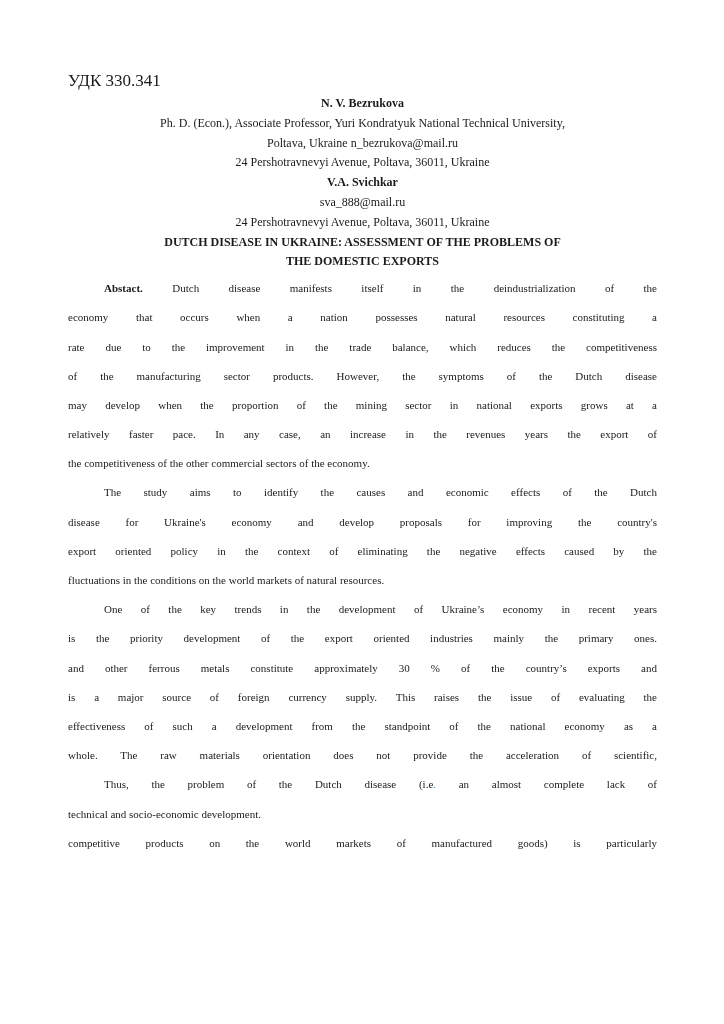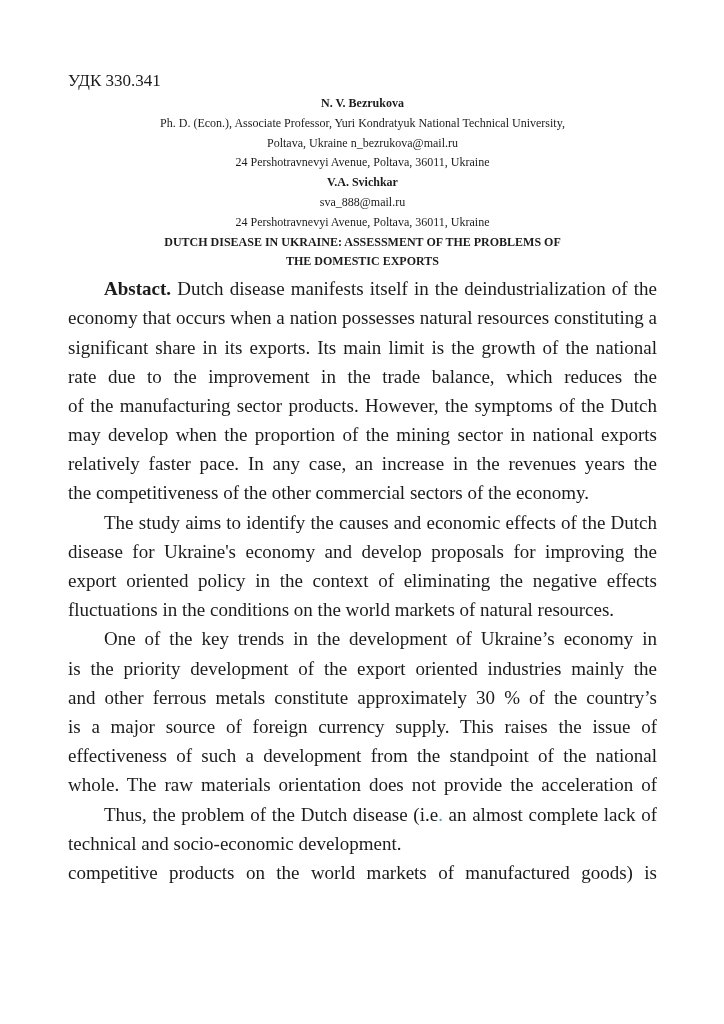--- a/index.html
+++ b/index.html
@@ -11,21 +11,21 @@
     font-family:"Liberation Serif","DejaVu Serif",serif;
     color:#1b1b1b;
     margin:0 auto;
   }
   .content{padding:71px 0 0 68px;width:589px;}
   .udc{font-size:17px;line-height:20px;text-align:left;}
   .author-block{margin-top:3px;}
   .hline{font-size:12px;line-height:19.8px;text-align:center;white-space:pre;}
   .bold{font-weight:700;}
   .body-block{margin-top:2px;}
-  .bline{font-size:19px;line-height:29.2px;height:29.2px;overflow:hidden;text-align:left;}
+  .bline{font-size:11px;line-height:29.2px;height:29.2px;overflow:hidden;text-align:left;}
   .jl{text-align:justify;text-align-last:justify;}
   .indent{text-indent:36px;}
 </style>
 </head>
 <body>
 
 <div class="page">
   <div class="content">
     <div class="udc">УДК 330.341</div>
     <div class="author-block" id="author-block">
@@ -37,21 +37,20 @@
         <div class="hline">sva_888@mail.ru</div>
         <div class="hline">24 Pershotravnevyi Avenue, Poltava, 36011, Ukraine</div>
       </div>
     <div id="title-block">
         <div class="hline bold">DUTCH DISEASE IN UKRAINE: ASSESSMENT OF THE PROBLEMS OF</div>
         <div class="hline bold">THE DOMESTIC EXPORTS</div>
       </div>
     <div class="body-block" id="body-block">
         <div class="bline jl indent"><span class="bold">Abstact. </span><span>Dutch disease manifests itself in the deindustrialization of the</span></div>
         <div class="bline jl"><span>economy that occurs when a nation possesses natural resources constituting a</span></div>
-        <div class="bline jl"><span>significant share in its exports. Its main limit is the growth of the national currency</span></div>
         <div class="bline jl"><span>rate due to the improvement in the trade balance, which reduces the competitiveness</span></div>
         <div class="bline jl"><span>of the manufacturing sector products. However, the symptoms of the Dutch disease</span></div>
         <div class="bline jl"><span>may develop when the proportion of the mining sector in national exports grows at a</span></div>
         <div class="bline jl"><span>relatively faster pace. In any case, an increase in the revenues years the export of</span></div>
         <div class="bline"><span>the competitiveness of the other commercial sectors of the economy.</span></div>
         <div class="bline jl indent"><span>The study aims to identify the causes and economic effects of the Dutch</span></div>
         <div class="bline jl"><span>disease for Ukraine's economy and develop proposals for improving the country's</span></div>
         <div class="bline jl"><span>export oriented policy in the context of eliminating the negative effects caused by the</span></div>
         <div class="bline"><span>fluctuations in the conditions on the world markets of natural resources.</span></div>
         <div class="bline jl indent"><span>One of the key trends in the development of Ukraine’s economy in recent years</span></div>

